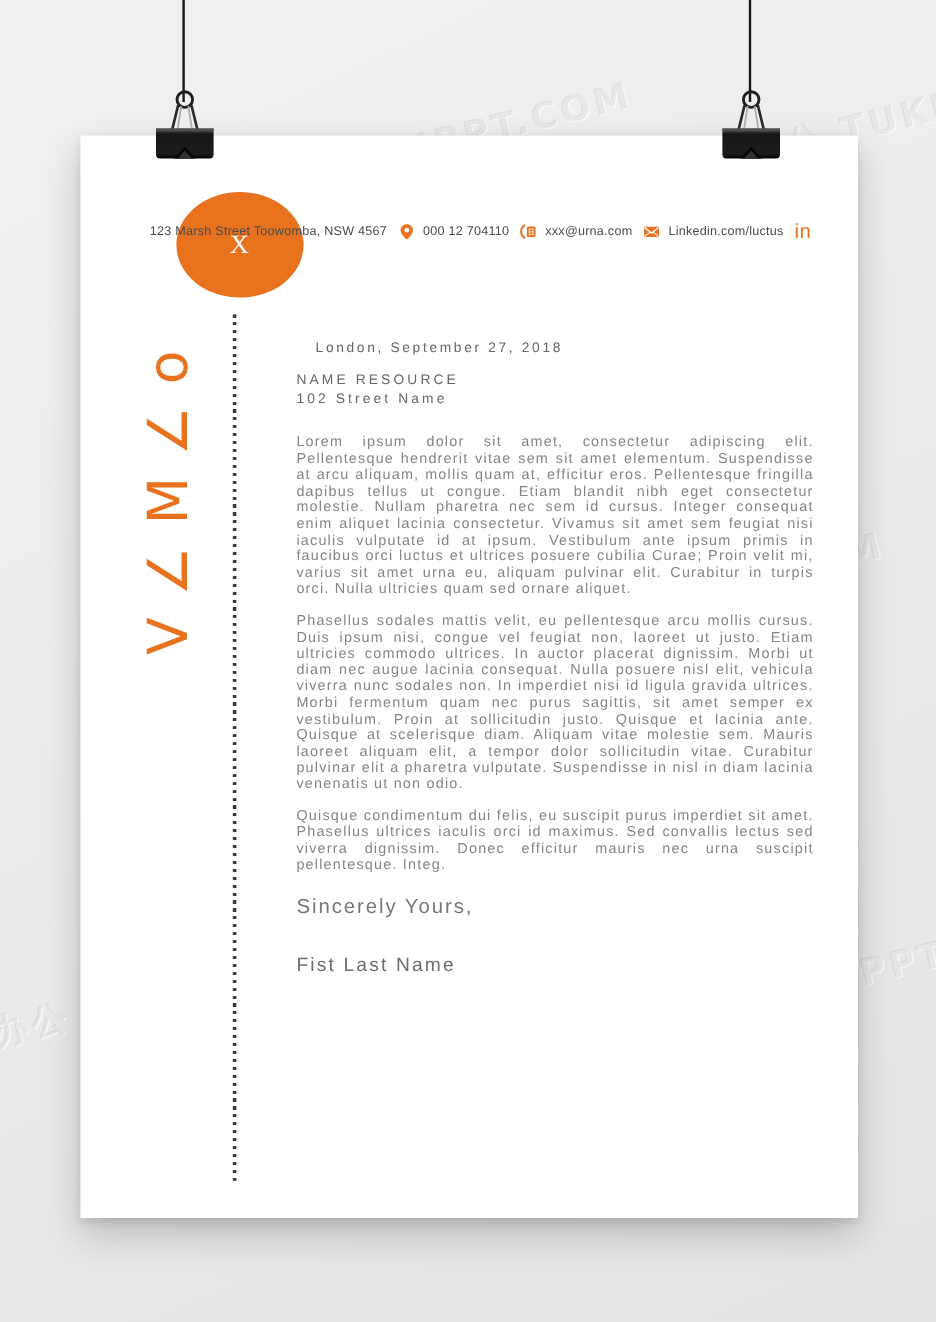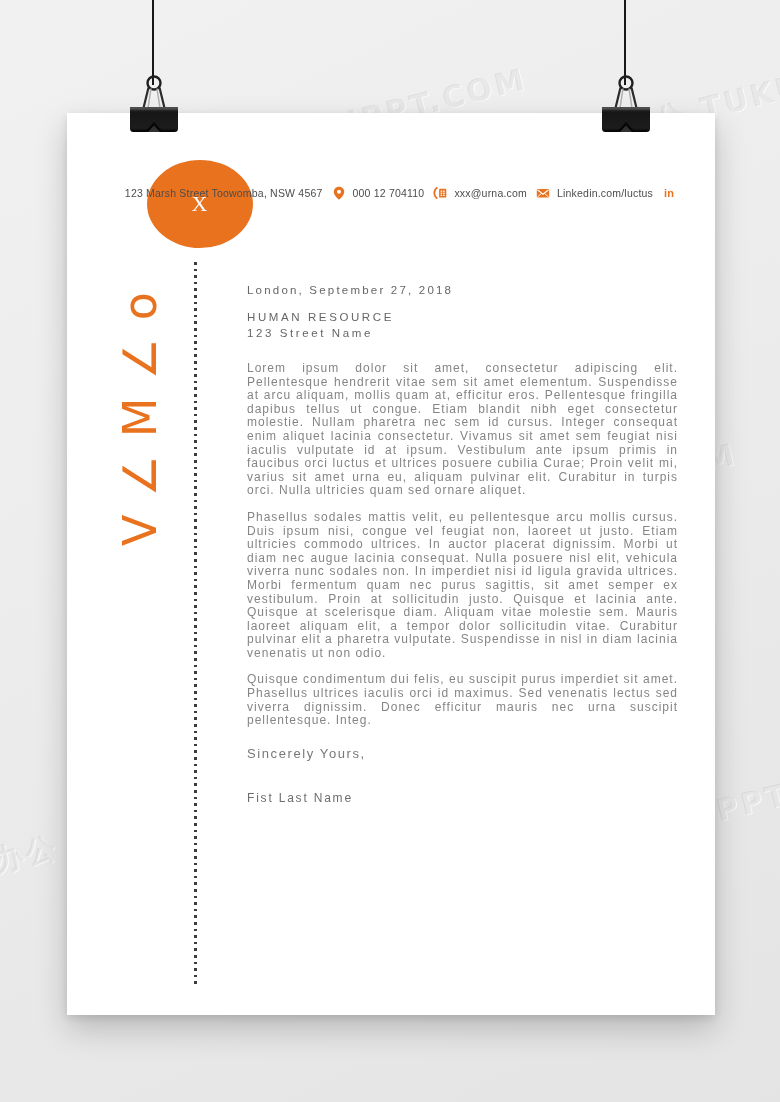--- a/index.html
+++ b/index.html
@@ -41,28 +41,28 @@
   
   .dotted-line{
     position:absolute;left:127px;top:149px;width:3px;height:722px;
     background:repeating-linear-gradient(to bottom,#3c3c3c 0px,#3c3c3c 2.6px,transparent 2.6px,transparent 6.6px);
   }
   
   .contact{position:absolute;top:52px;right:39px;display:flex;flex-direction:row;gap:7px;margin-top:21px;}
   .contact-row{display:flex;justify-content:flex-end;align-items:center;gap:9px;height:14px;
     font-size:10.5px;color:#4c4c4c;letter-spacing:0.2px;}
   .contact-row .c-icon{width:14px;height:14px;flex:0 0 auto;display:flex;align-items:center;justify-content:center;}
-  .li-glyph{font-weight:700;font-size:11px;color:var(--accent,#e8721e);line-height:14px;font-family:"Liberation Sans",sans-serif;}
+  .li-glyph{font-weight:400;font-size:17px;color:var(--accent,#e8721e);line-height:14px;font-family:"Liberation Sans",sans-serif;}
   
   .content{position:absolute;left:180px;top:171px;width:443px;color:#858585;}
-  .dateline{font-size:11.5px;letter-spacing:2.2px;color:#666;margin-bottom:14px;}
+  .dateline{font-size:11.5px;letter-spacing:2.2px;color:#666;margin-bottom:14px;margin-left:16px;}
   .recipient{font-size:11.5px;letter-spacing:2.6px;color:#666;line-height:15.5px;margin-bottom:21px;}
   .para{font-size:12px;line-height:13.6px;letter-spacing:1px;text-align:justify;margin:0 12px 13px 0;}
-  .closing{font-size:13px;letter-spacing:1.6px;color:#787878;margin-top:18px;}
-  .signature{font-size:12px;letter-spacing:1.8px;color:#6d6d6d;margin-top:30px;}
+  .closing{font-size:17px;letter-spacing:1.6px;color:#787878;margin-top:18px;}
+  .signature{font-size:16px;letter-spacing:1.8px;color:#6d6d6d;margin-top:30px;}
 </style>
 </head>
 <body>
 
 <div class="stage">
 
   <span class="wm" style="left:120px;top:160px;">熊猫办公 TUKUPPT.COM</span>
   <span class="wm" style="left:560px;top:125px;">熊猫办公 TUKUPPT.COM</span>
   <span class="wm" style="left:330px;top:535px;">熊猫办公 TUKUPPT.COM</span>
   <span class="wm" style="left:475px;top:852px;">熊猫办公 TUKUPPT.COM</span>
@@ -122,26 +122,26 @@
         <span>Linkedin.com/luctus</span>
         <span class="c-icon">
           <span class="li-glyph">in</span>
         </span>
       </div>
     </div>
 
     <div class="content">
       <div class="dateline">London, September 27, 2018</div>
       <div class="recipient">
-        <div>HUMAN RESOURCE</div>
-        <div>123 Street Name</div>
+        <div>NAME RESOURCE</div>
+        <div>102 Street Name</div>
       </div>
       <p class="para">Lorem ipsum dolor sit amet, consectetur adipiscing elit. Pellentesque hendrerit vitae sem sit amet elementum. Suspendisse at arcu aliquam, mollis quam at, efficitur eros. Pellentesque fringilla dapibus tellus ut congue. Etiam blandit nibh eget consectetur molestie. Nullam pharetra nec sem id cursus. Integer consequat enim aliquet lacinia consectetur. Vivamus sit amet sem feugiat nisi iaculis vulputate id at ipsum. Vestibulum ante ipsum primis in faucibus orci luctus et ultrices posuere cubilia Curae; Proin velit mi, varius sit amet urna eu, aliquam pulvinar elit. Curabitur in turpis orci. Nulla ultricies quam sed ornare aliquet.</p>
       <p class="para">Phasellus sodales mattis velit, eu pellentesque arcu mollis cursus. Duis ipsum nisi, congue vel feugiat non, laoreet ut justo. Etiam ultricies commodo ultrices. In auctor placerat dignissim. Morbi ut diam nec augue lacinia consequat. Nulla posuere nisl elit, vehicula viverra nunc sodales non. In imperdiet nisi id ligula gravida ultrices. Morbi fermentum quam nec purus sagittis, sit amet semper ex vestibulum. Proin at sollicitudin justo. Quisque et lacinia ante. Quisque at scelerisque diam. Aliquam vitae molestie sem. Mauris laoreet aliquam elit, a tempor dolor sollicitudin vitae. Curabitur pulvinar elit a pharetra vulputate. Suspendisse in nisl in diam lacinia venenatis ut non odio.</p>
-      <p class="para">Quisque condimentum dui felis, eu suscipit purus imperdiet sit amet. Phasellus ultrices iaculis orci id maximus. Sed venenatis lectus sed viverra dignissim. Donec efficitur mauris nec urna suscipit pellentesque. Integ.</p>
+      <p class="para">Quisque condimentum dui felis, eu suscipit purus imperdiet sit amet. Phasellus ultrices iaculis orci id maximus. Sed convallis lectus sed viverra dignissim. Donec efficitur mauris nec urna suscipit pellentesque. Integ.</p>
       <div class="closing">Sincerely Yours,</div>
       <div class="signature">Fist Last Name</div>
     </div>
   </div>
 
   <svg class="clip" style="left:122px;top:74px;" viewBox="0 0 64 62">
     <defs>
       <linearGradient id="cb1" x1="0" y1="0" x2="0" y2="1">
         <stop offset="0" stop-color="#4a4a4a"></stop>
           <stop offset="0.2" stop-color="#161616"></stop>

